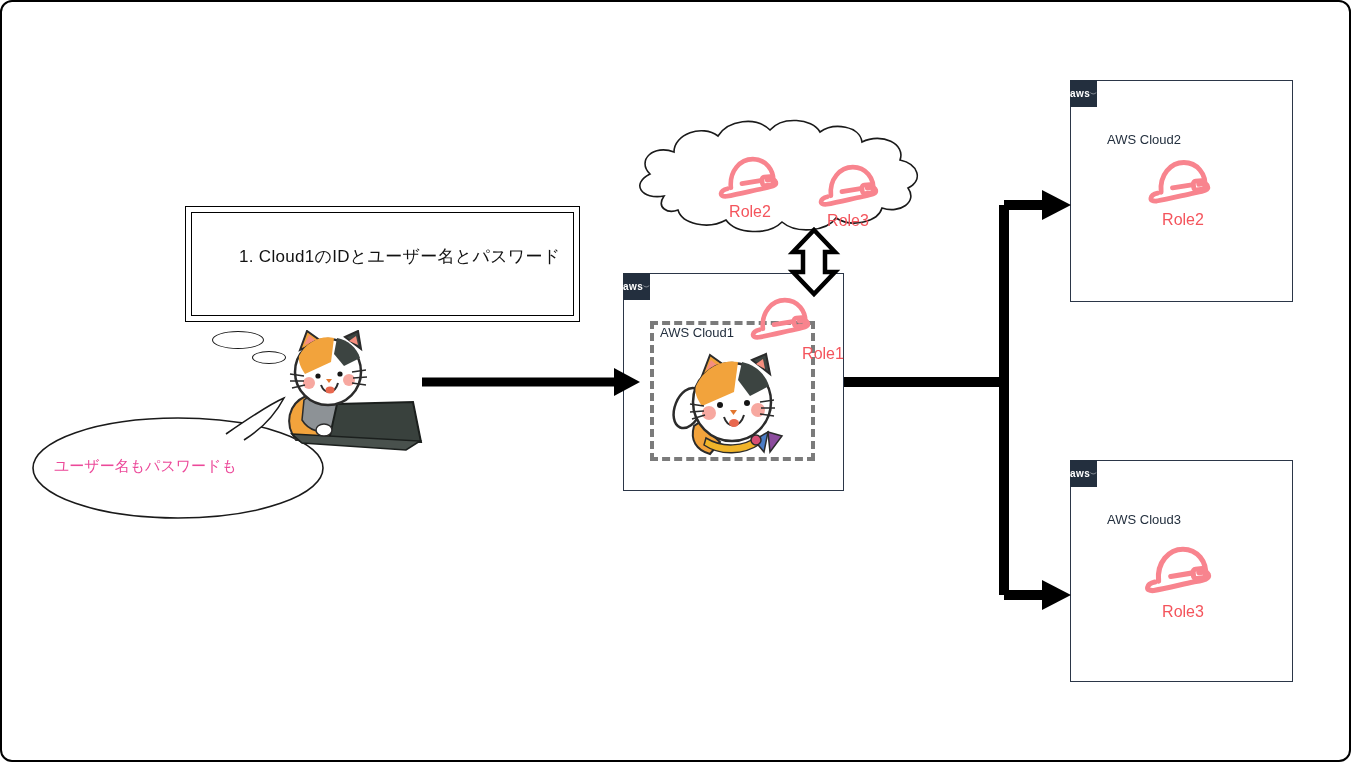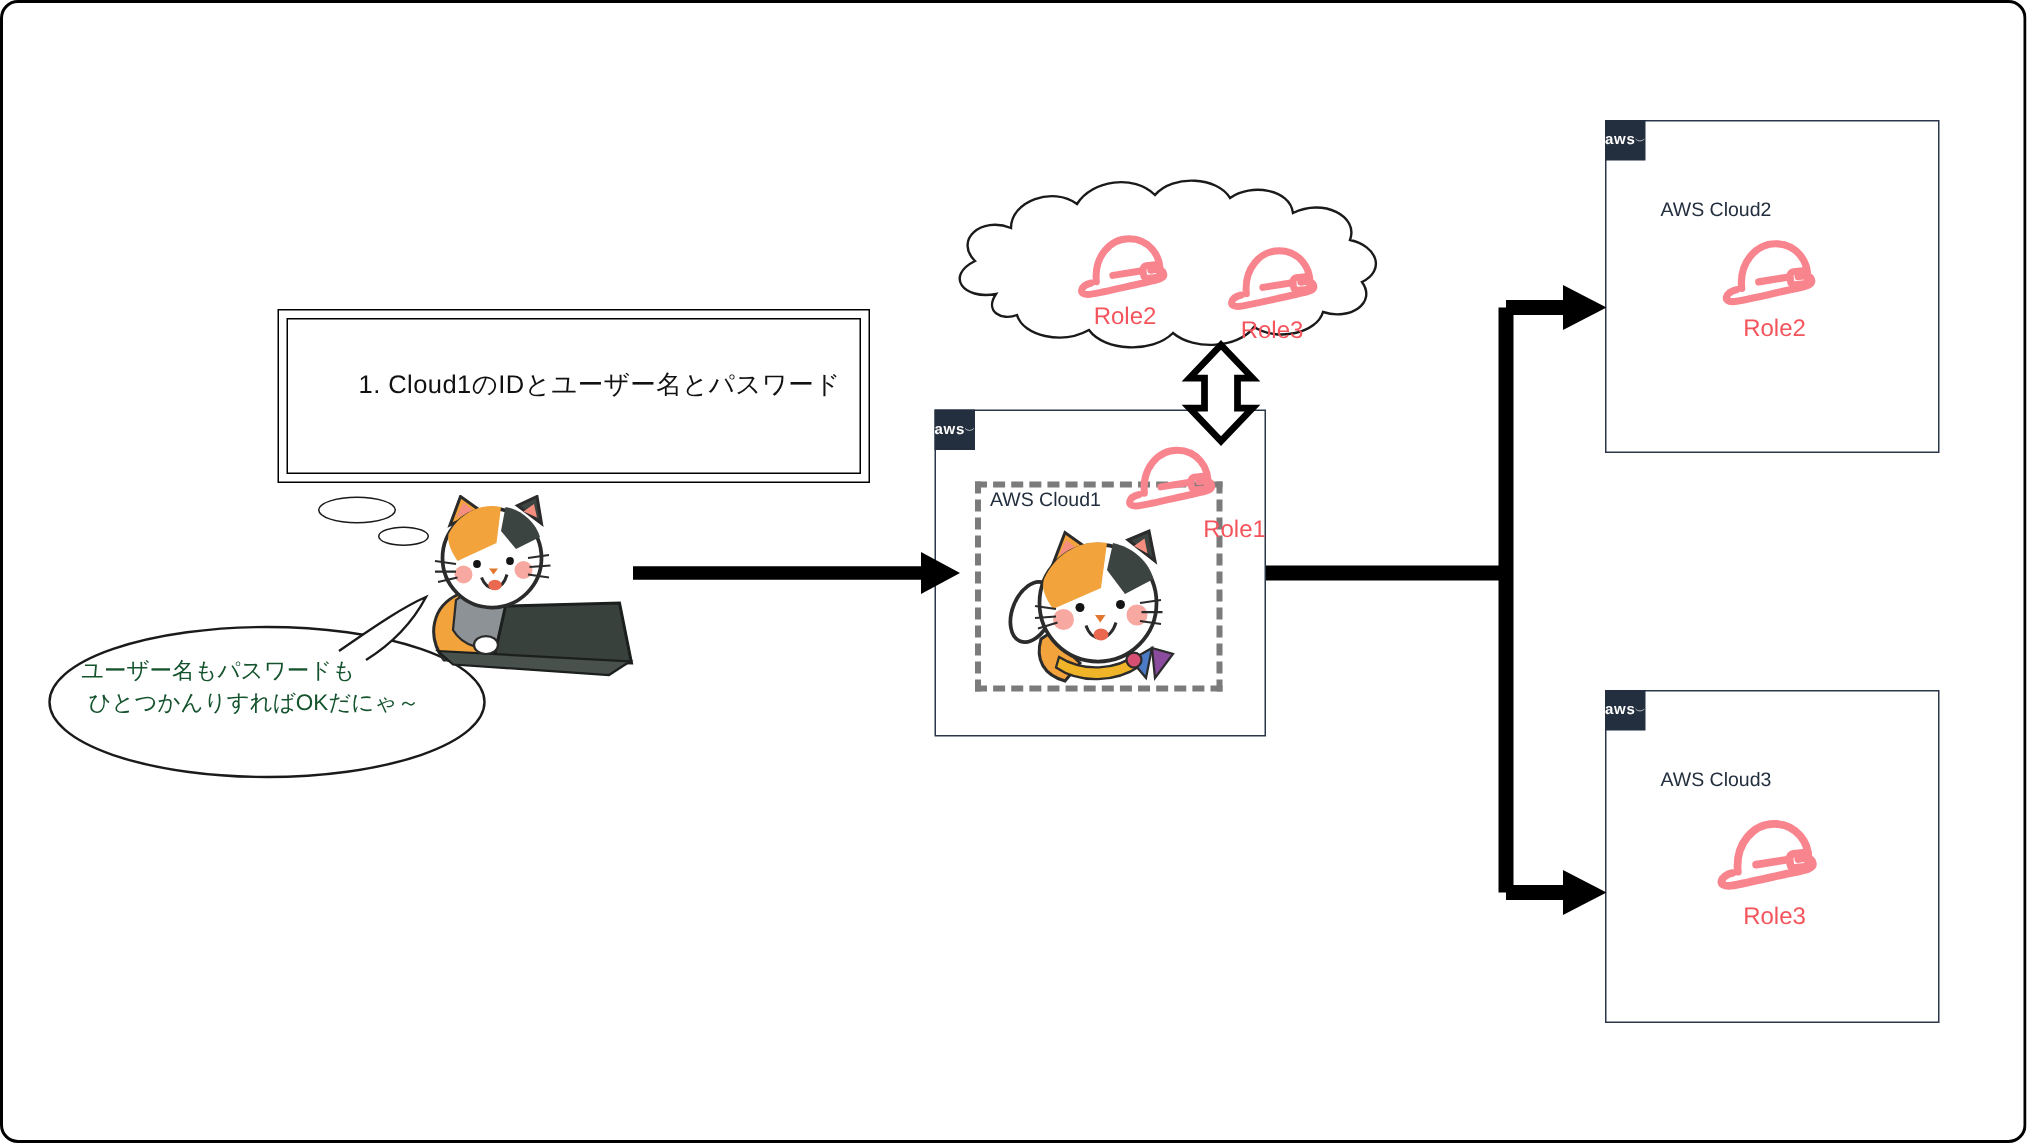--- a/index.html
+++ b/index.html
@@ -11,21 +11,21 @@
   .abs{position:absolute;}
   
   .note-box{left:183px;top:204px;width:395px;height:116px;border:1.6px solid #000;box-sizing:border-box;}
   .note-inner{position:absolute;inset:5px;border:1.4px solid #000;}
   .note-text{position:absolute;left:25px;top:38px;font-size:17px;color:#111;letter-spacing:.3px;margin-left:28px;}
   
   .tdot{border:1.6px solid #1a1a1a;border-radius:50%;background:#fff;}
   .tdot.big{left:210px;top:329px;width:50px;height:16px;}
   .tdot.small{left:250px;top:349px;width:32px;height:11px;}
   
-  .bubble-text{left:52px;top:435px;width:270px;font-size:15px;color:#14532d;line-height:21px;}
+  .bubble-text{left:52px;top:453px;width:270px;font-size:15px;color:#ec4899;line-height:21px;}
   .bubble-text .l2{padding-left:5px;}
   
   .aws-box{border:1.5px solid #2b3648;background:#fff;box-sizing:border-box;}
   .box1{left:621px;top:271px;width:221px;height:218px;}
   .box2{left:1068px;top:78px;width:223px;height:222px;}
   .box3{left:1068px;top:458px;width:223px;height:222px;}
   .aws-badge{position:absolute;left:-1px;top:-1px;width:27px;height:27px;background:var(--aws-navy,#232F3E);
     display:flex;flex-direction:row;align-items:center;justify-content:center;}
   .aws-badge .word{color:#fff;font-size:10px;font-weight:bold;line-height:10px;letter-spacing:.5px;}
   .aws-label{position:absolute;left:36px;top:7px;font-size:13px;color:var(--aws-navy,#232F3E);margin-top:44px;}
@@ -65,21 +65,20 @@
 
   <div class="abs tdot big"></div>
   <div class="abs tdot small"></div>
 
   <svg class="abs" style="left:28px;top:390px" width="300" height="130" viewBox="0 0 300 130">
     <ellipse cx="148" cy="76" rx="145" ry="50" fill="#fff" stroke="#1a1a1a" stroke-width="1.6"></ellipse>
     <path d="M196 42 C222 24 240 12 254 6 C244 25 230 38 214 48" fill="#fff" stroke="#1a1a1a" stroke-width="1.6"></path>
   </svg>
   <div class="abs bubble-text">
     <div class="l1">ユーザー名もパスワードも</div>
-    <div class="l2">ひとつかんりすればOKだにゃ～</div>
   </div>
 
   <svg class="abs" style="left:272px;top:328px" width="150" height="122" viewBox="0 0 150 122">
     <g>
       <path d="M22 110 C10 94 14 74 32 66 C48 60 64 66 68 78 L60 110 Z" fill="#F2A33C" stroke="#2B2B2B" stroke-width="2"></path>
       <path d="M30 70 C42 60 60 62 66 76 L62 98 C48 106 34 100 28 90 Z" fill="#8D9296" stroke="#2B2B2B" stroke-width="1.5"></path>
     </g>
     <g>
       <polygon points="63,74 139,72 147,112 55,110" fill="#39413D" stroke="#1B1F1D" stroke-width="2"></polygon>
       <polygon points="18,104 146,111 132,120 28,113" fill="#49514D" stroke="#1B1F1D" stroke-width="1.5"></polygon>

